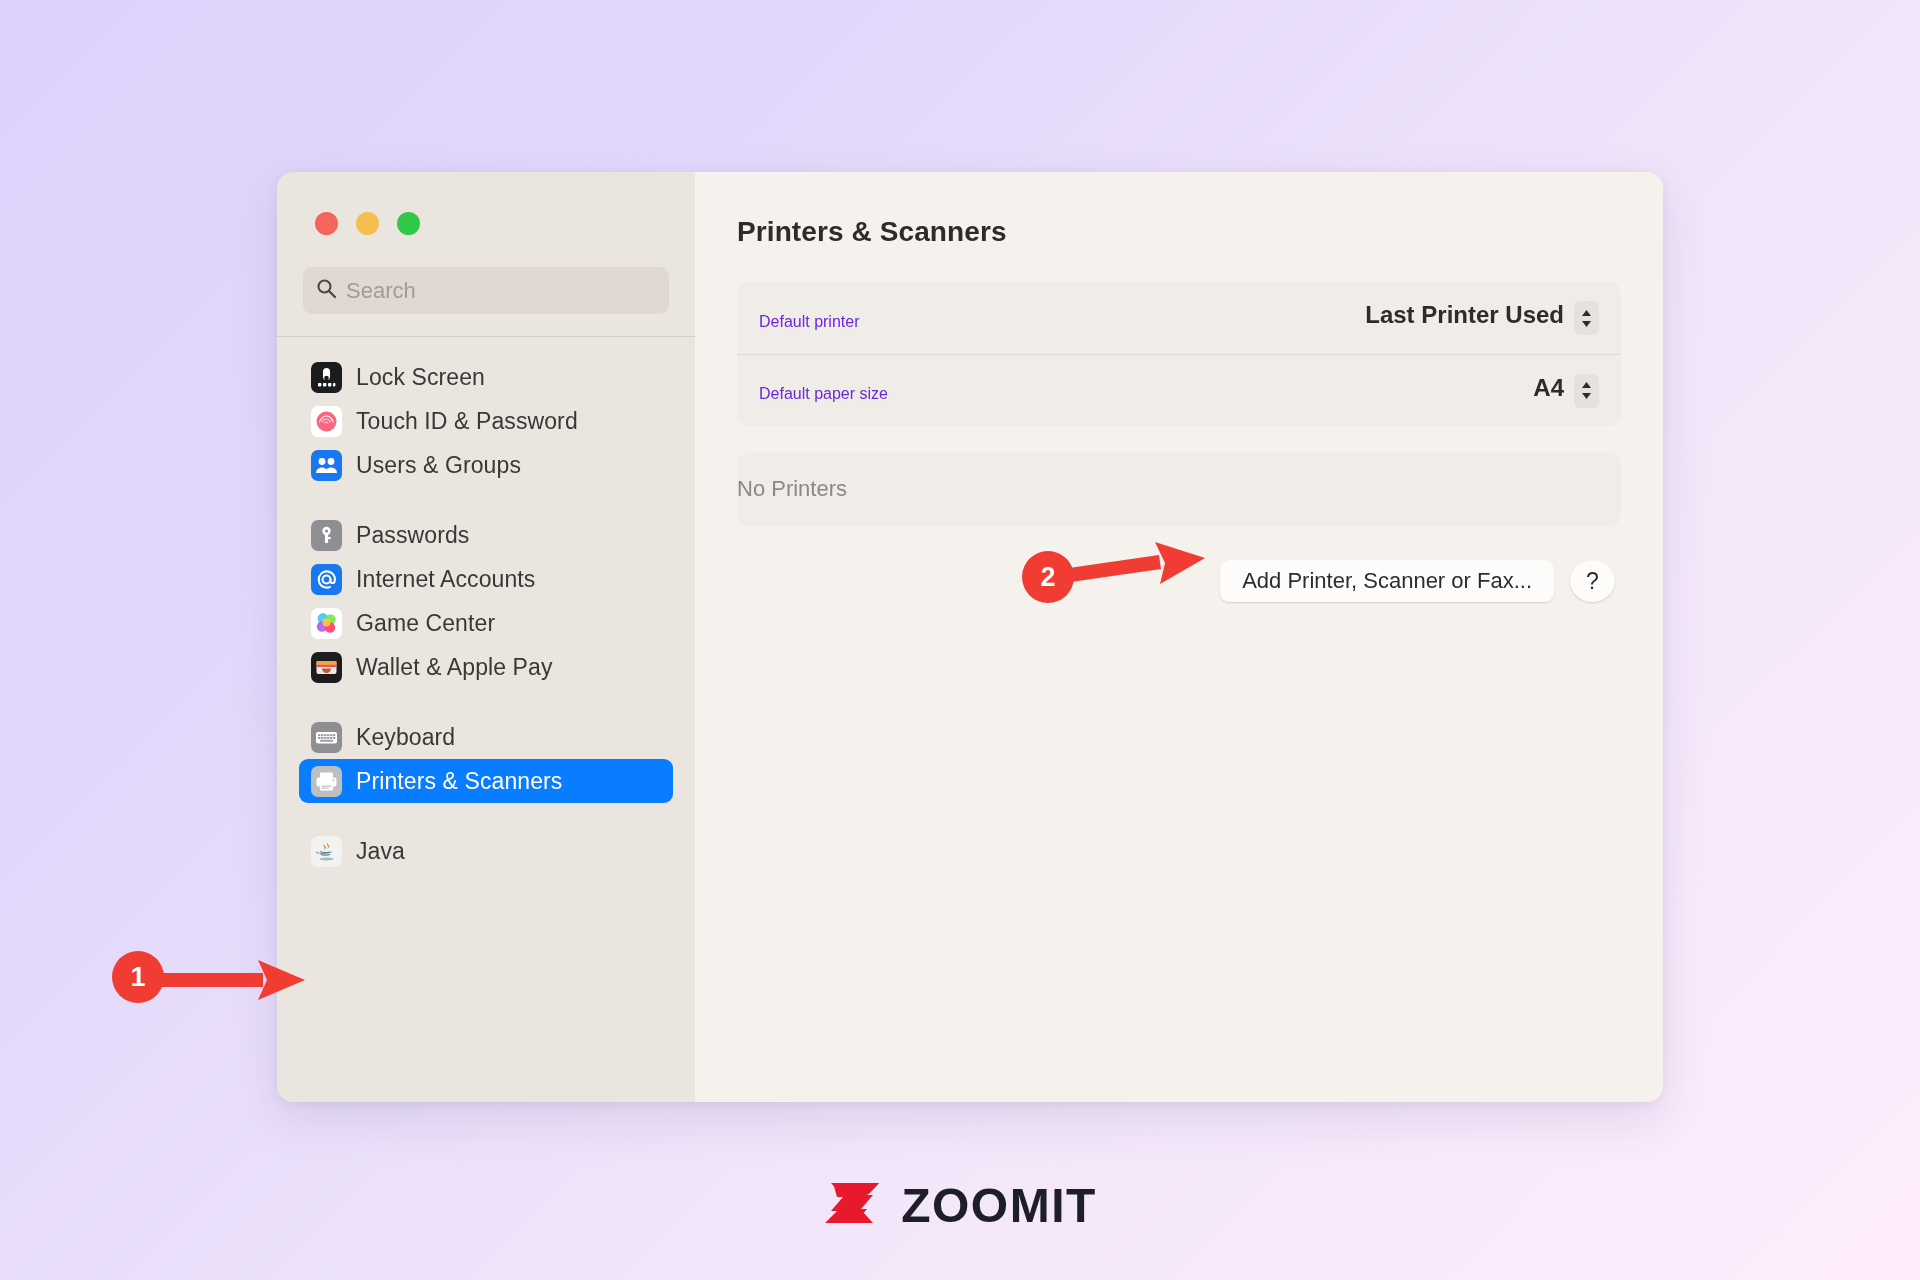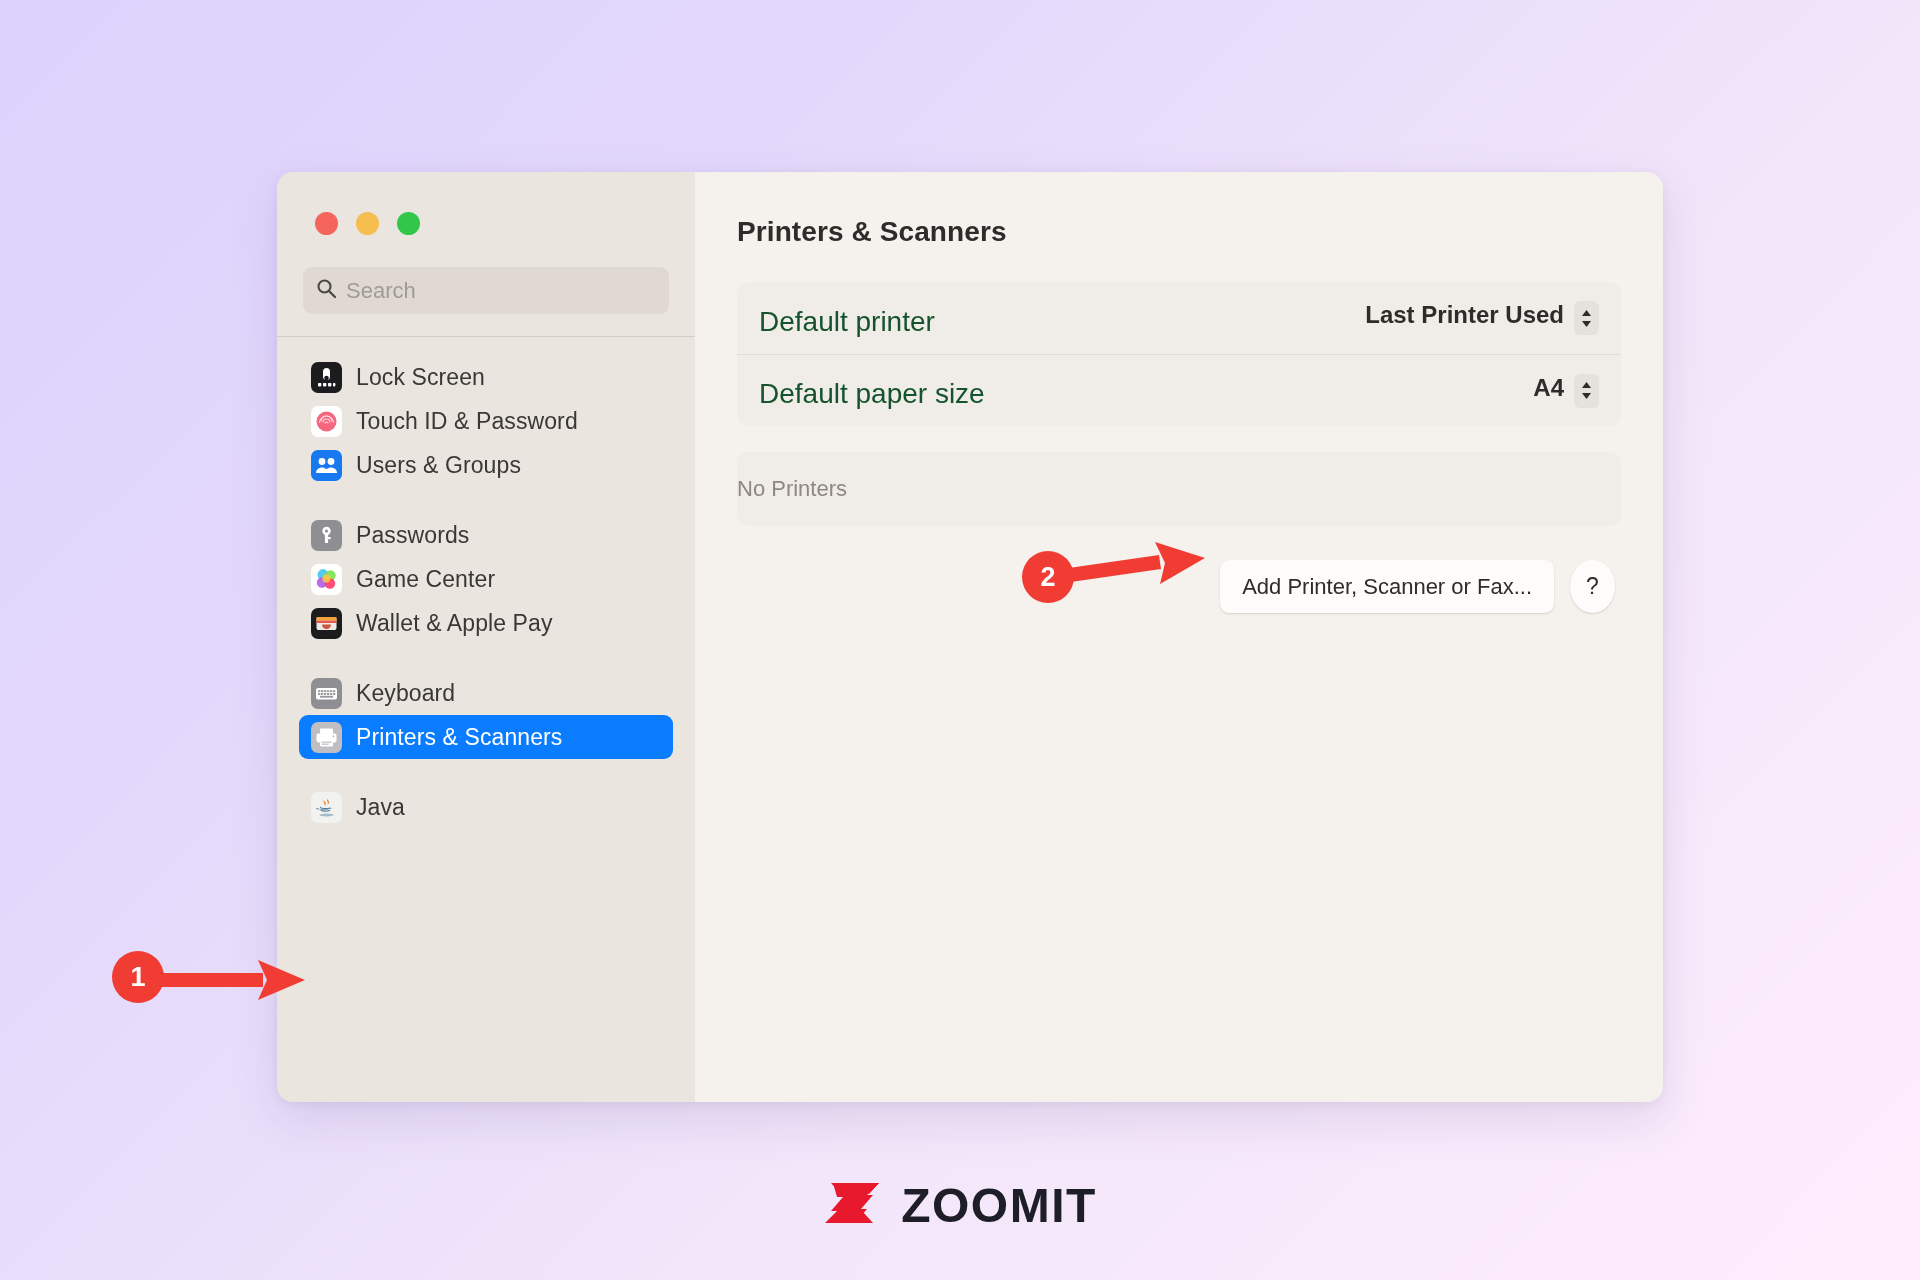--- a/index.html
+++ b/index.html
@@ -156,21 +156,21 @@
 
   .row {
     height: 72px;
     display: flex;
     align-items: center;
     justify-content: space-between;
     padding: 0 22px;
   }
   .row + .row { border-top: 1px solid rgba(0,0,0,0.07); gap: 28px; }
 
-  .row-label { font-size: 28px; color: #14532d; margin-top: 7px; }
+  .row-label { font-size: 16px; color: #6d28d9; margin-top: 7px; }
 
   .popup {
     display: flex;
     align-items: flex-start;
     gap: 10px;
     cursor: default;
   }
   .popup-value {
     font-size: 24px;
     color: #2E2C2A;
@@ -198,21 +198,21 @@
     display: flex;
     align-items: center;
     justify-content: flex-end;
     gap: 16px;
     padding-right: 6px;
   }
   .btn {
     background: #FDFCFB;
     border: none;
     border-radius: 9px;
-    height: 53px;
+    height: 42px;
     padding: 0 22px;
     font-family: "Liberation Sans", sans-serif;
     font-size: 22px;
     color: #2E2C2A;
     box-shadow: 0 1px 2px rgba(0,0,0,0.14);
     cursor: default;
     white-space: nowrap;
   }
   .btn-help {
     width: 45px;
@@ -333,20 +333,32 @@
             <svg width="31" height="31" viewBox="0 0 31 31">
               <circle cx="15.5" cy="11" r="4.2" fill="#fff"></circle>
               <circle cx="15.5" cy="11" r="1.6" fill="#8E8E93"></circle>
               <rect x="13.9" y="13" width="3.2" height="10" fill="#fff"></rect>
               <rect x="17.1" y="17" width="2.6" height="2.1" fill="#fff"></rect>
             </svg>
           </span>
           <span class="nav-label">Passwords</span>
         </div>
 
+        <div class="nav-item">
+          <span class="app-ico ico-internet">
+            <svg width="31" height="31" viewBox="0 0 31 31">
+              <g fill="none" stroke="#fff" stroke-width="2.1">
+                <circle cx="15.5" cy="15.5" r="4"></circle>
+                <path d="M19.5 15.5v2.6a3 3 0 0 0 4 0c1.3-3.2.2-8.2-4.6-10.1
+                         -4.6-1.8-9.5.5-10.9 5.1-1.3 4.5 1.1 9 5.6 10.2 2 .5 3.8.3 5.3-.3" stroke-linecap="round"></path>
+              </g>
+            </svg>
+          </span>
+          <span class="nav-label">Internet Accounts</span>
+        </div>
 
         <div class="nav-item">
           <span class="app-ico ico-gamecenter">
             <svg width="31" height="31" viewBox="0 0 31 31">
               <circle cx="12" cy="10.5" r="5.4" fill="#46C6F0" opacity="0.92"></circle>
               <circle cx="19.5" cy="11.5" r="5.2" fill="#7BE04E" opacity="0.9"></circle>
               <circle cx="11" cy="18.5" r="5.2" fill="#B05CE8" opacity="0.9"></circle>
               <circle cx="19" cy="19.5" r="5.2" fill="#FF3B6B" opacity="0.9"></circle>
               <circle cx="15.5" cy="14.5" r="4.2" fill="#FFC93C" opacity="0.85"></circle>
             </svg>

